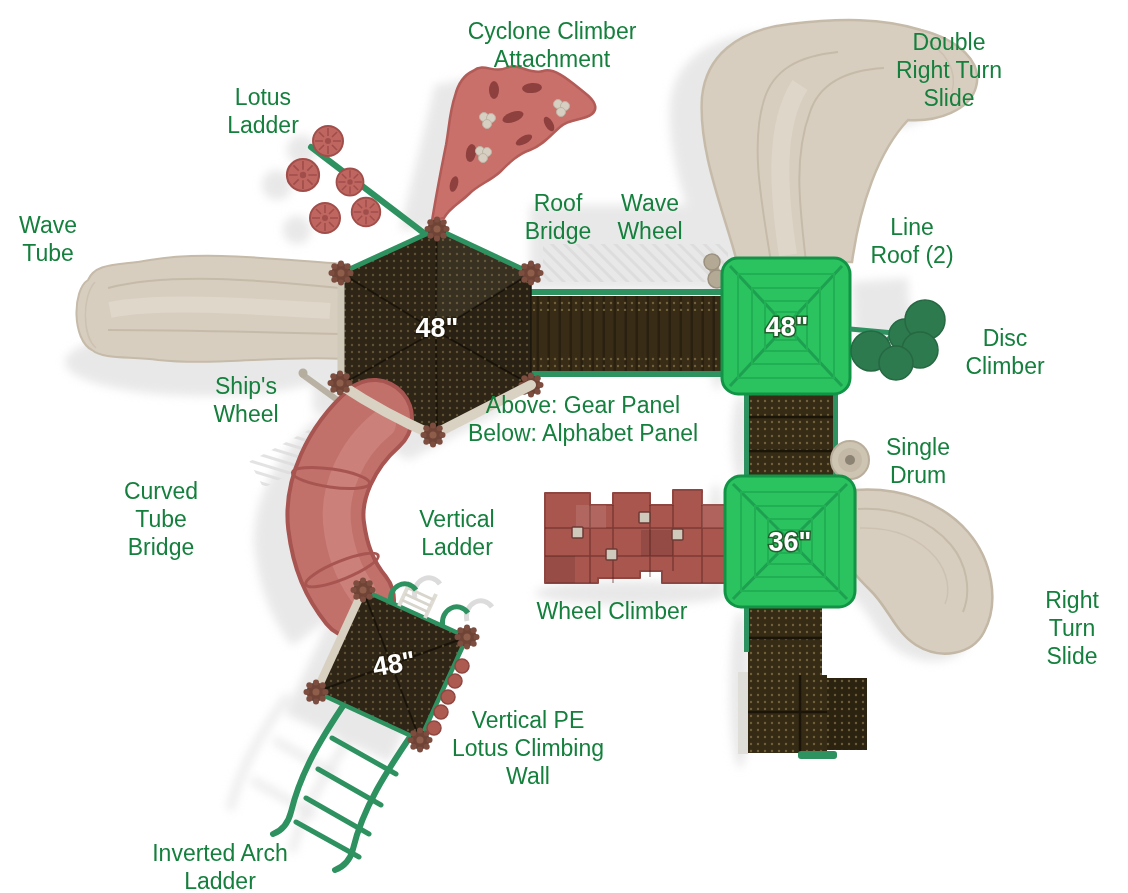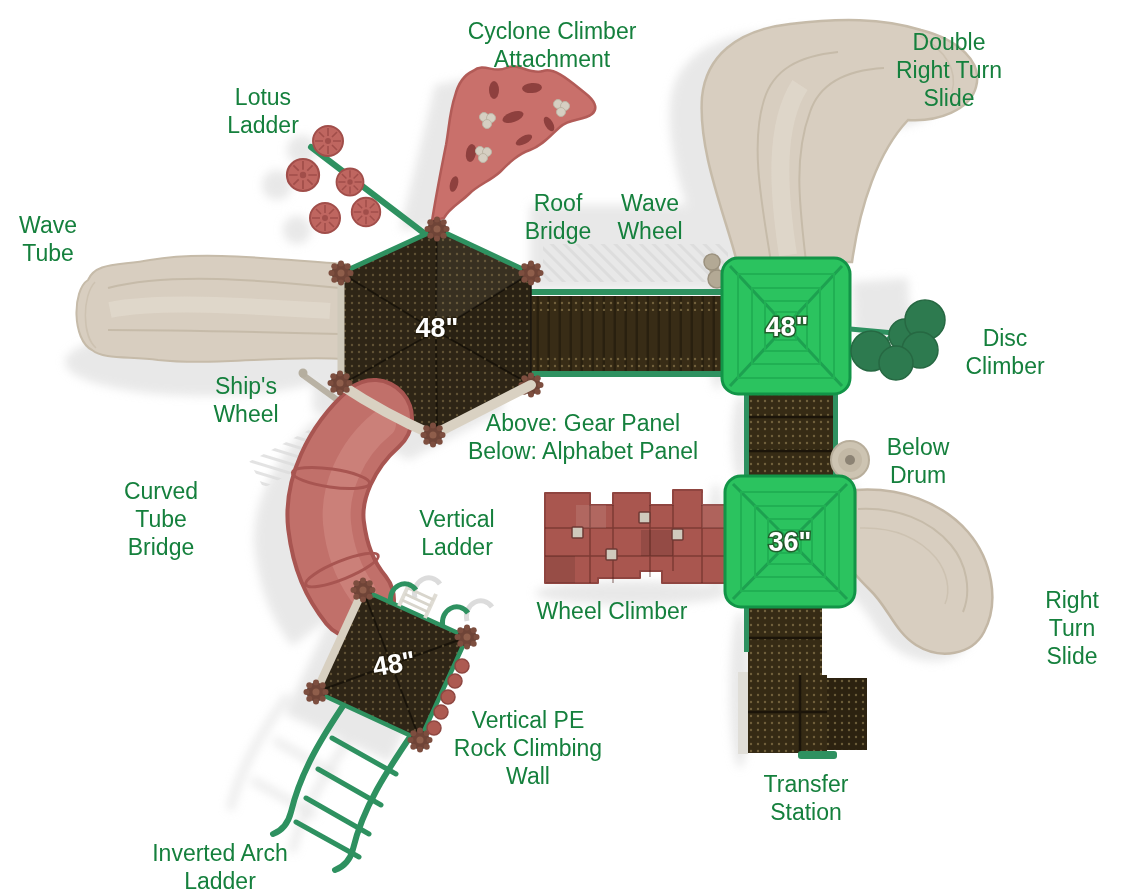--- a/index.html
+++ b/index.html
@@ -303,38 +303,38 @@
 Right Turn
 Slide</div>
 <div class="lbl" style="left:263px;top:83px">Lotus
 Ladder</div>
 <div class="lbl" style="left:48px;top:211px">Wave
 Tube</div>
 <div class="lbl" style="left:558px;top:189px">Roof
 Bridge</div>
 <div class="lbl" style="left:650px;top:189px">Wave
 Wheel</div>
+<div class="lbl" style="left:912px;top:213px">Line
+Roof (2)</div>
 <div class="lbl" style="left:1005px;top:324px">Disc
 Climber</div>
 <div class="lbl" style="left:246px;top:372px">Ship's
 Wheel</div>
-<div class="lbl" style="left:918px;top:433px">Below
+<div class="lbl" style="left:918px;top:433px">Single
 Drum</div>
-<div class="lbl" style="left:583px;top:409px">Above: Gear Panel
+<div class="lbl" style="left:583px;top:391px">Above: Gear Panel
 Below: Alphabet Panel</div>
 <div class="lbl" style="left:161px;top:477px">Curved
 Tube
 Bridge</div>
 <div class="lbl" style="left:457px;top:505px">Vertical
 Ladder</div>
 <div class="lbl" style="left:612px;top:597px">Wheel Climber</div>
 <div class="lbl" style="left:1072px;top:586px">Right
 Turn
 Slide</div>
 <div class="lbl" style="left:528px;top:706px">Vertical PE
-Rock Climbing
+Lotus Climbing
 Wall</div>
-<div class="lbl" style="left:806px;top:770px">Transfer
-Station</div>
 <div class="lbl" style="left:220px;top:839px">Inverted Arch
 Ladder</div>
 
 </div>
 
 </body></html>

